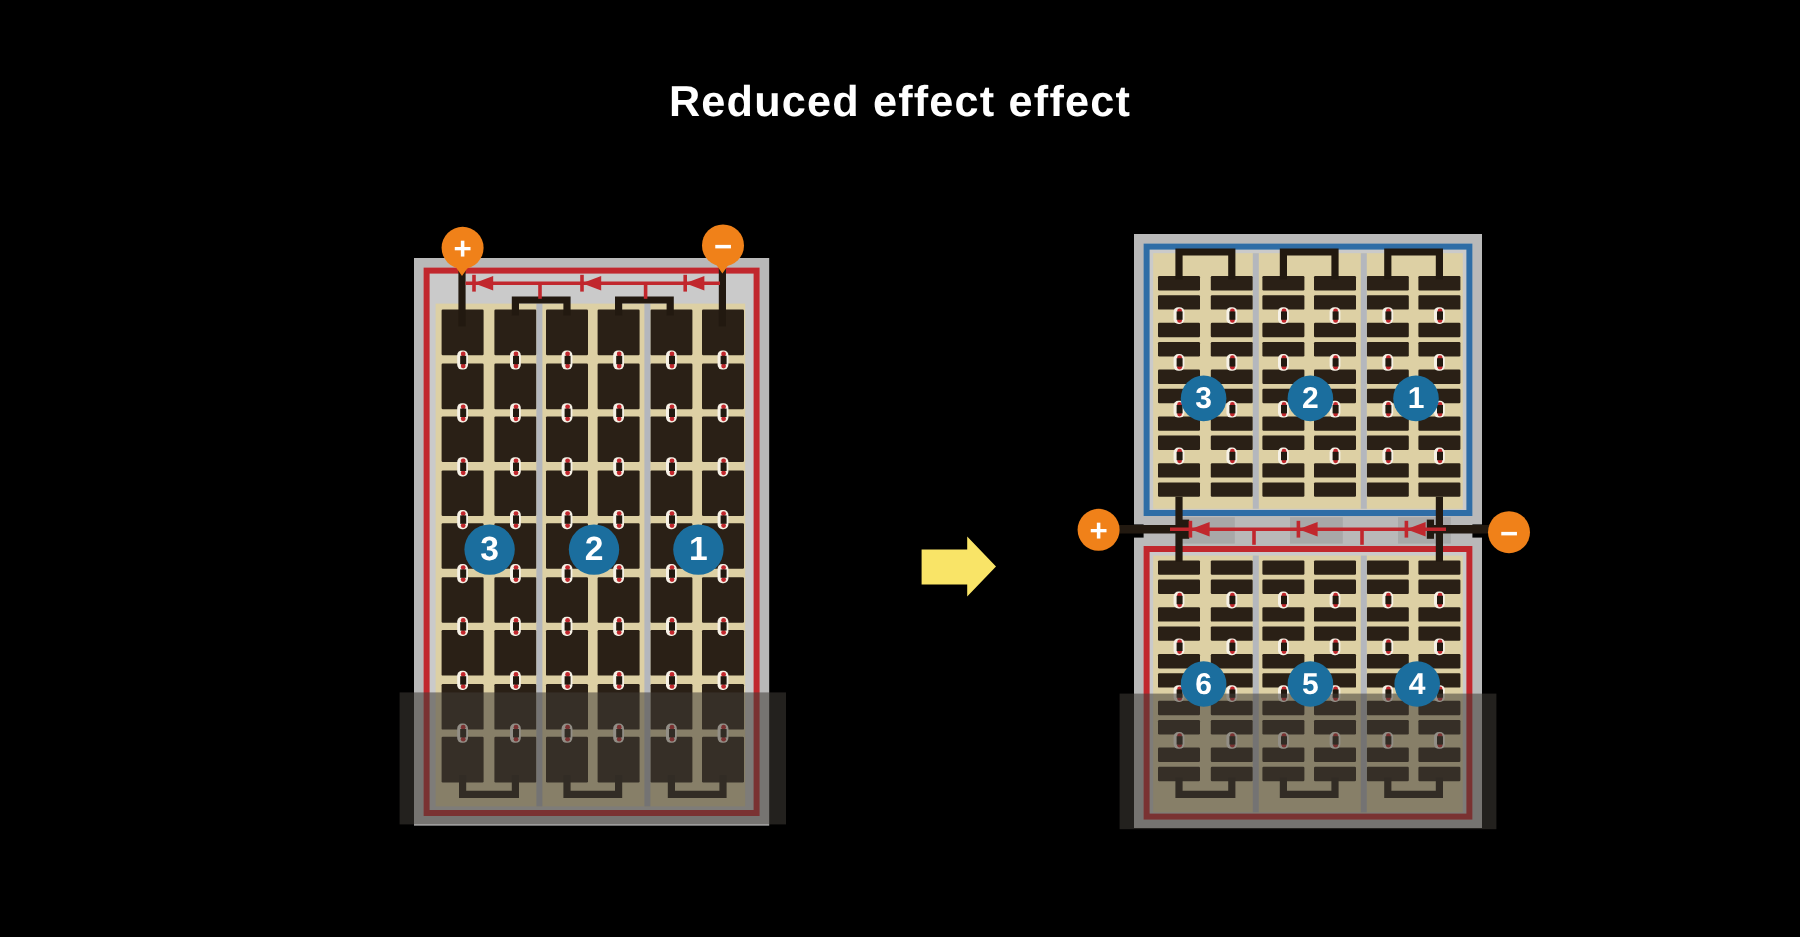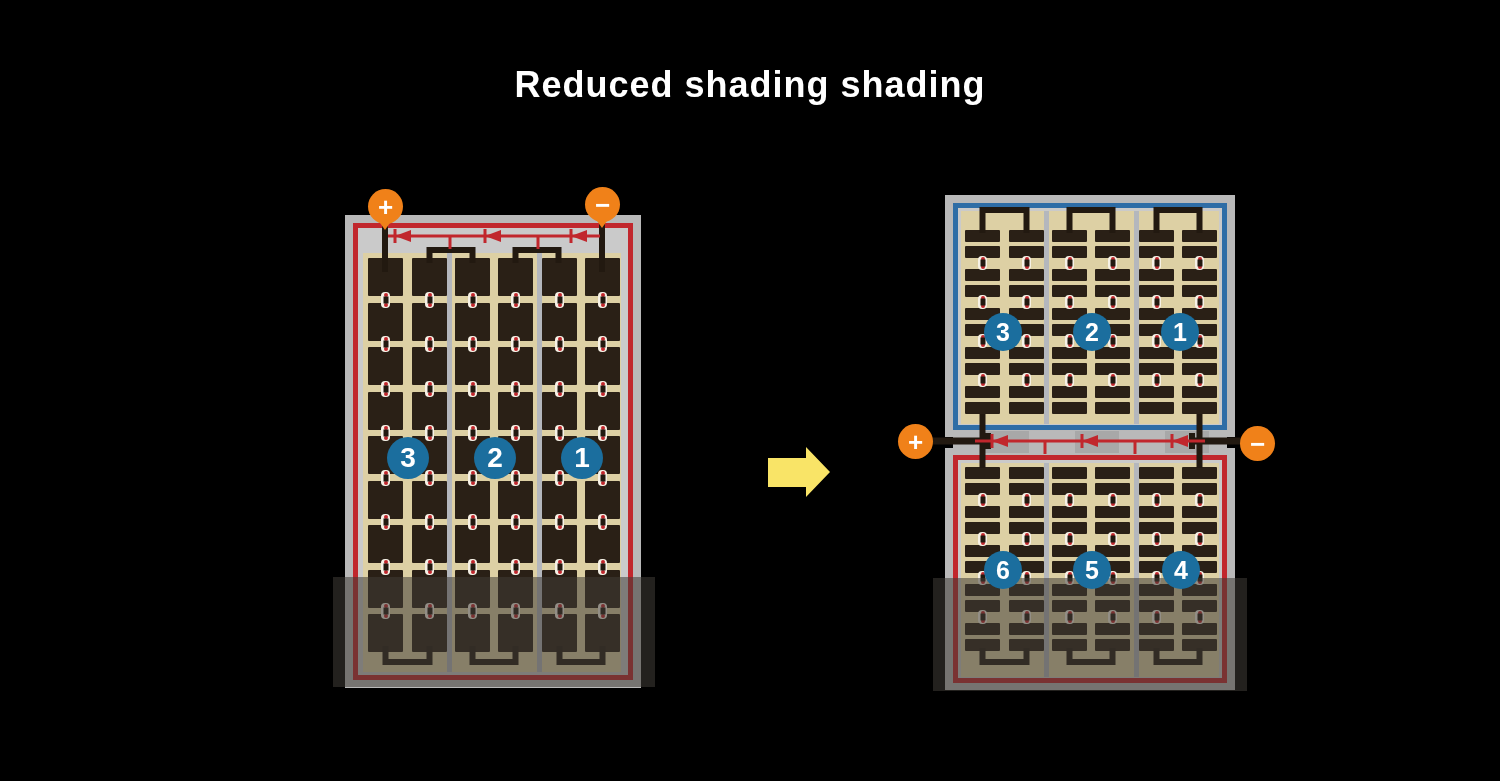--- a/index.html
+++ b/index.html
@@ -38,21 +38,21 @@
          font-weight:bold;font-size:26px;line-height:1;z-index:7;}
   .tail{position:absolute;width:0;height:0;border-left:7px solid transparent;
          border-right:7px solid transparent;border-top:10px solid var(--orange);z-index:6;}
   .shadow{position:absolute;background:var(--shadow);z-index:6;}
 </style>
 </head>
 <body>
 
 <div class="stage">
 
-  <div class="title">Reduced shading shading</div>
+  <div class="title">Reduced effect effect</div>
 
   <div>
     <div class="frame" style="left:345px;top:215px;width:296px;height:473px"></div>
     <div class="bframe bred" style="left:353px;top:223px;width:280px;height:457px"></div>
     <div class="tan" style="left:363px;top:253px;width:258px;height:419px"></div>
   </div>
 
   <div>
     <div class="frame" style="left:945px;top:195px;width:290px;height:242px"></div>
     <div class="bframe bblue" style="left:953px;top:203px;width:274px;height:227px"></div>

